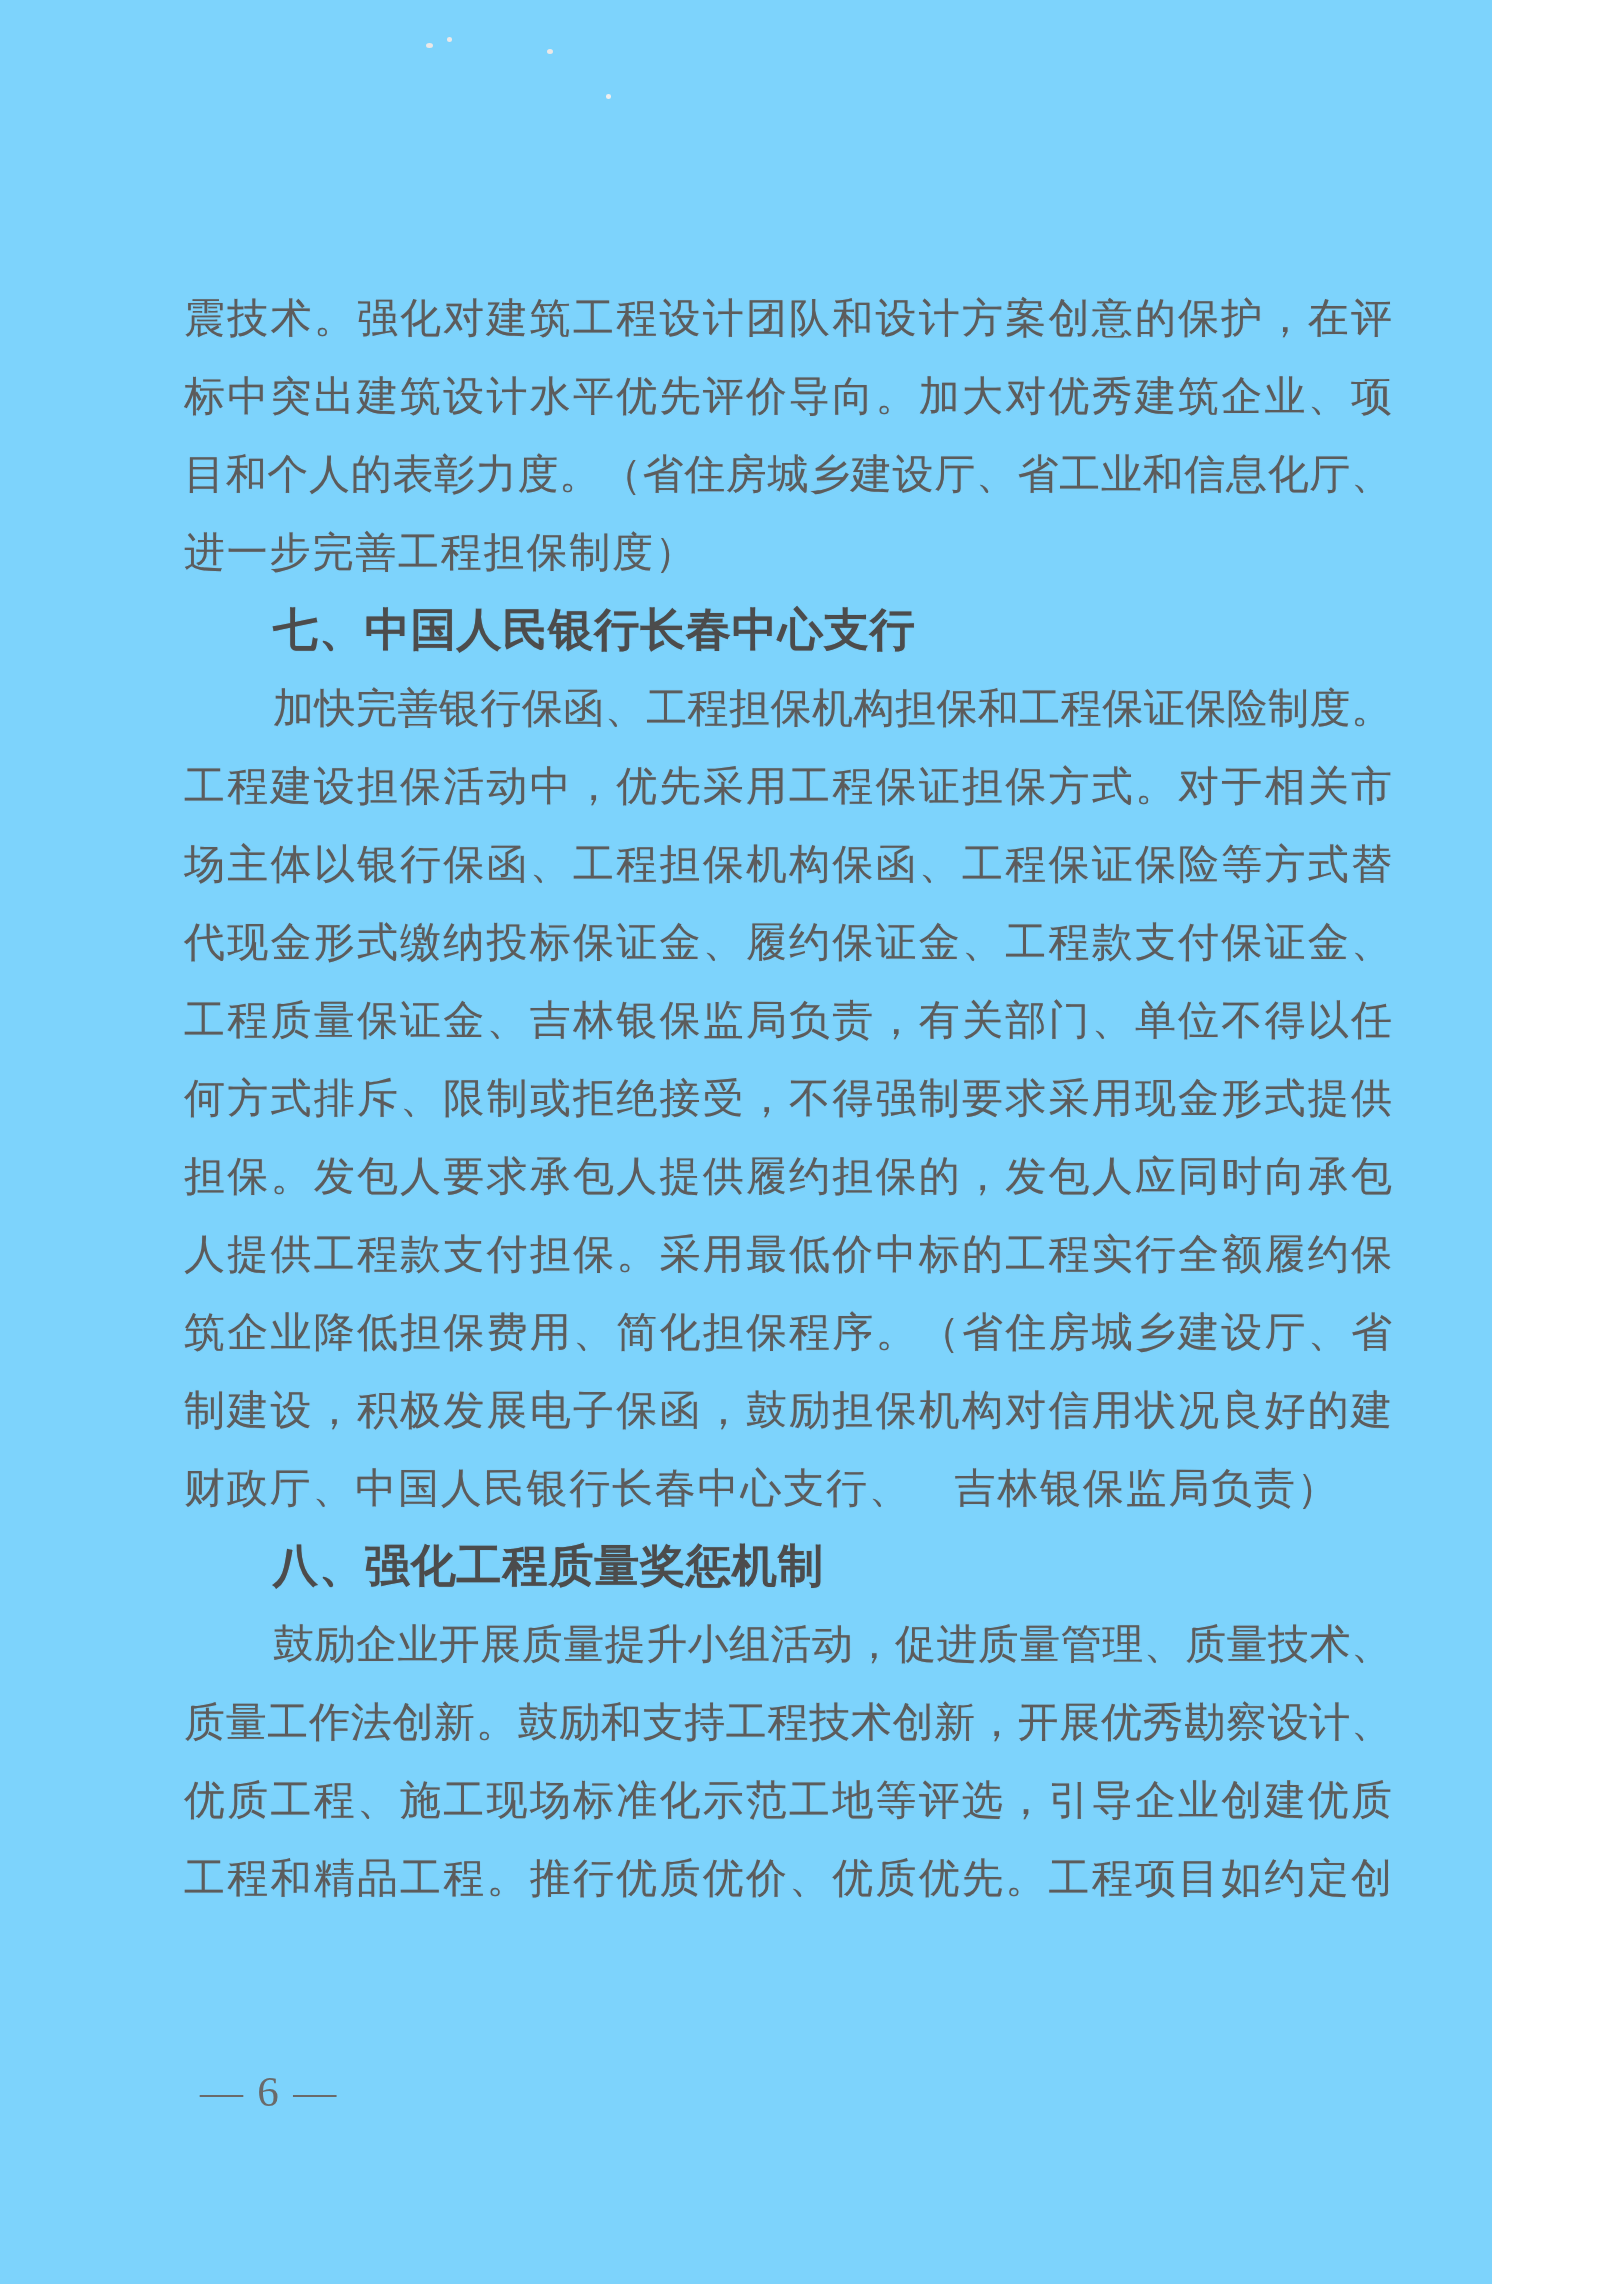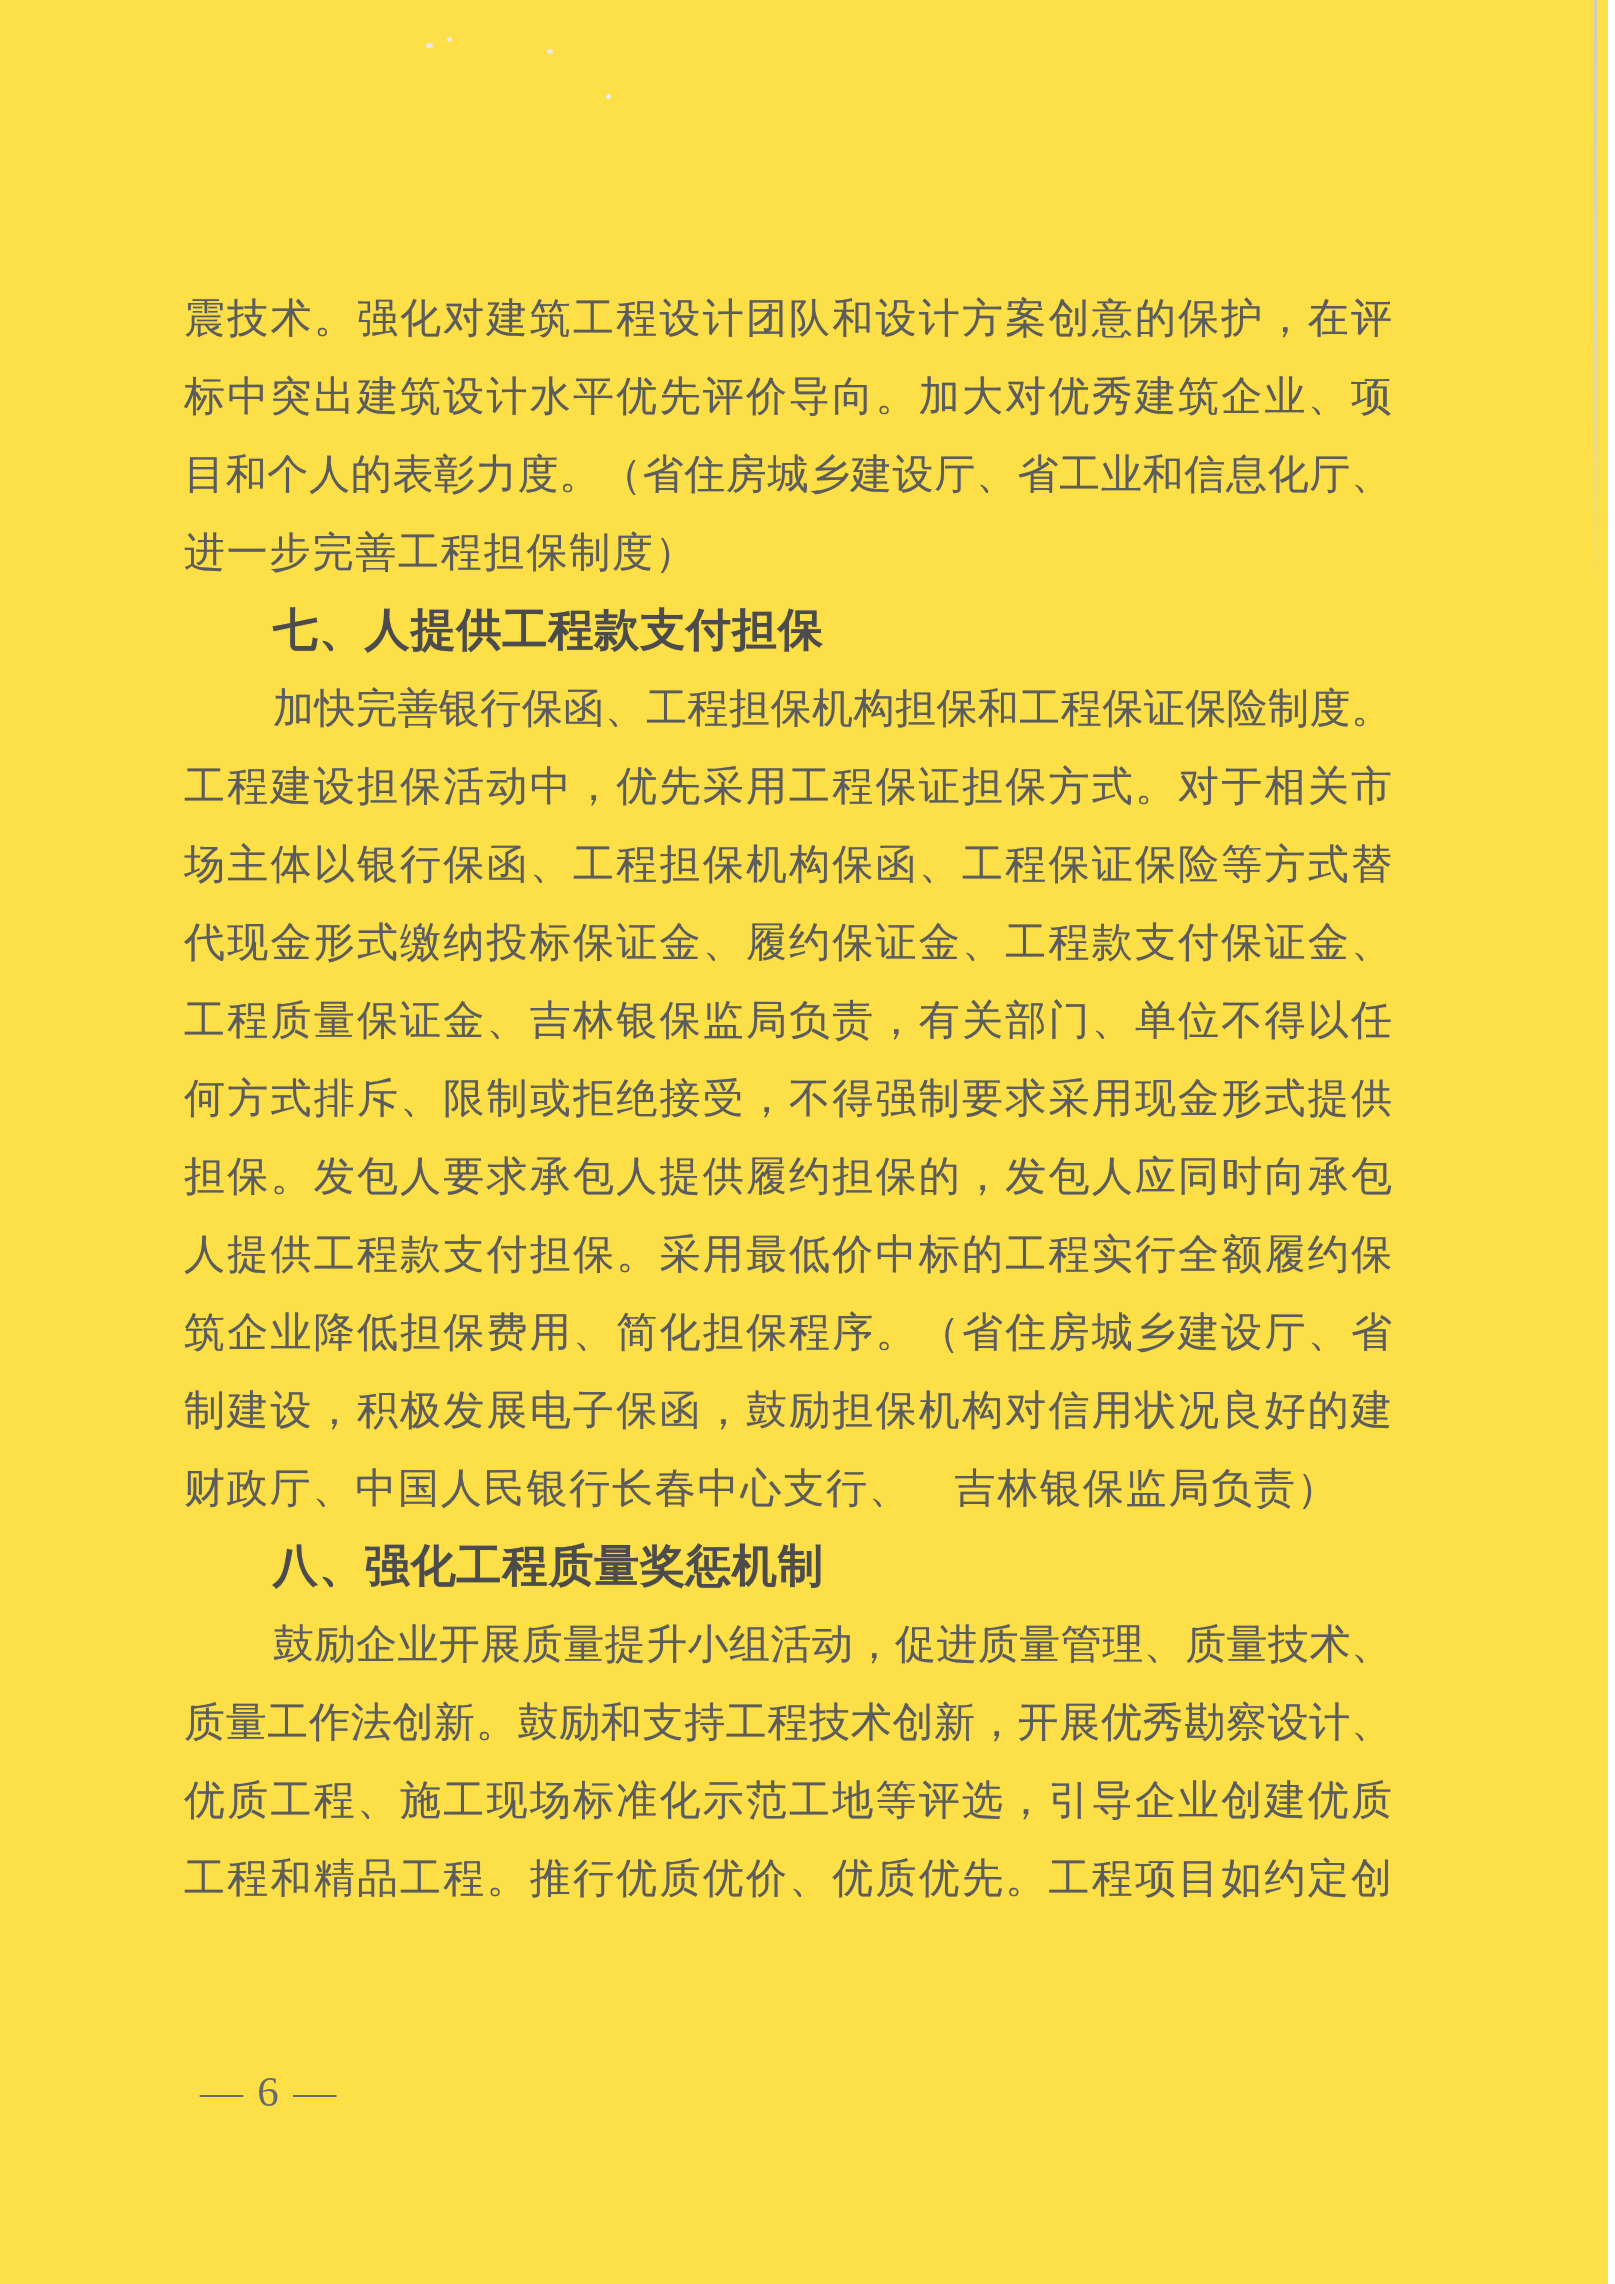--- a/index.html
+++ b/index.html
@@ -2,23 +2,23 @@
 <html style="font-size:14.3px"><head>
   <meta charset="utf-8">
   <style>
     html, body {
       margin: 0;
       padding: 0;
       background: #ffffff;
     }
     .page {
       position: relative;
-      width: 1608px;
+      width: 1492px;
       height: 2285px;
-      background: #fde047;
+      background: #7dd3fc;
       overflow: hidden;
     }
     .text-block {
       position: absolute;
       left: 184px;
       top: 279px;
       width: 1208px;
       font-family: "Liberation Serif", "DejaVu Serif", serif;
       text-shadow: 0 0 0.9px rgba(110,110,110,0.45);
     }
@@ -94,21 +94,21 @@
   <div class="speck s1"></div>
   <div class="speck s2"></div>
   <div class="speck s3"></div>
   <div class="speck s4"></div>
 
   <div class="text-block">
     <div class="line">震技术。强化对建筑工程设计团队和设计方案创意的保护，在评</div>
     <div class="line">标中突出建筑设计水平优先评价导向。加大对优秀建筑企业、项</div>
     <div class="line">目和个人的表彰力度。（省住房城乡建设厅、省工业和信息化厅、</div>
     <div class="line no-stretch">进一步完善工程担保制度）</div>
-    <div class="heading">七、人提供工程款支付担保</div>
+    <div class="heading">七、中国人民银行长春中心支行</div>
     <div class="line indent">加快完善银行保函、工程担保机构担保和工程保证保险制度。</div>
     <div class="line">工程建设担保活动中，优先采用工程保证担保方式。对于相关市</div>
     <div class="line">场主体以银行保函、工程担保机构保函、工程保证保险等方式替</div>
     <div class="line">代现金形式缴纳投标保证金、履约保证金、工程款支付保证金、</div>
     <div class="line">工程质量保证金、吉林银保监局负责，有关部门、单位不得以任</div>
     <div class="line">何方式排斥、限制或拒绝接受，不得强制要求采用现金形式提供</div>
     <div class="line">担保。发包人要求承包人提供履约担保的，发包人应同时向承包</div>
     <div class="line">人提供工程款支付担保。采用最低价中标的工程实行全额履约保</div>
     <div class="line">筑企业降低担保费用、简化担保程序。（省住房城乡建设厅、省</div>
     <div class="line">制建设，积极发展电子保函，鼓励担保机构对信用状况良好的建</div>

